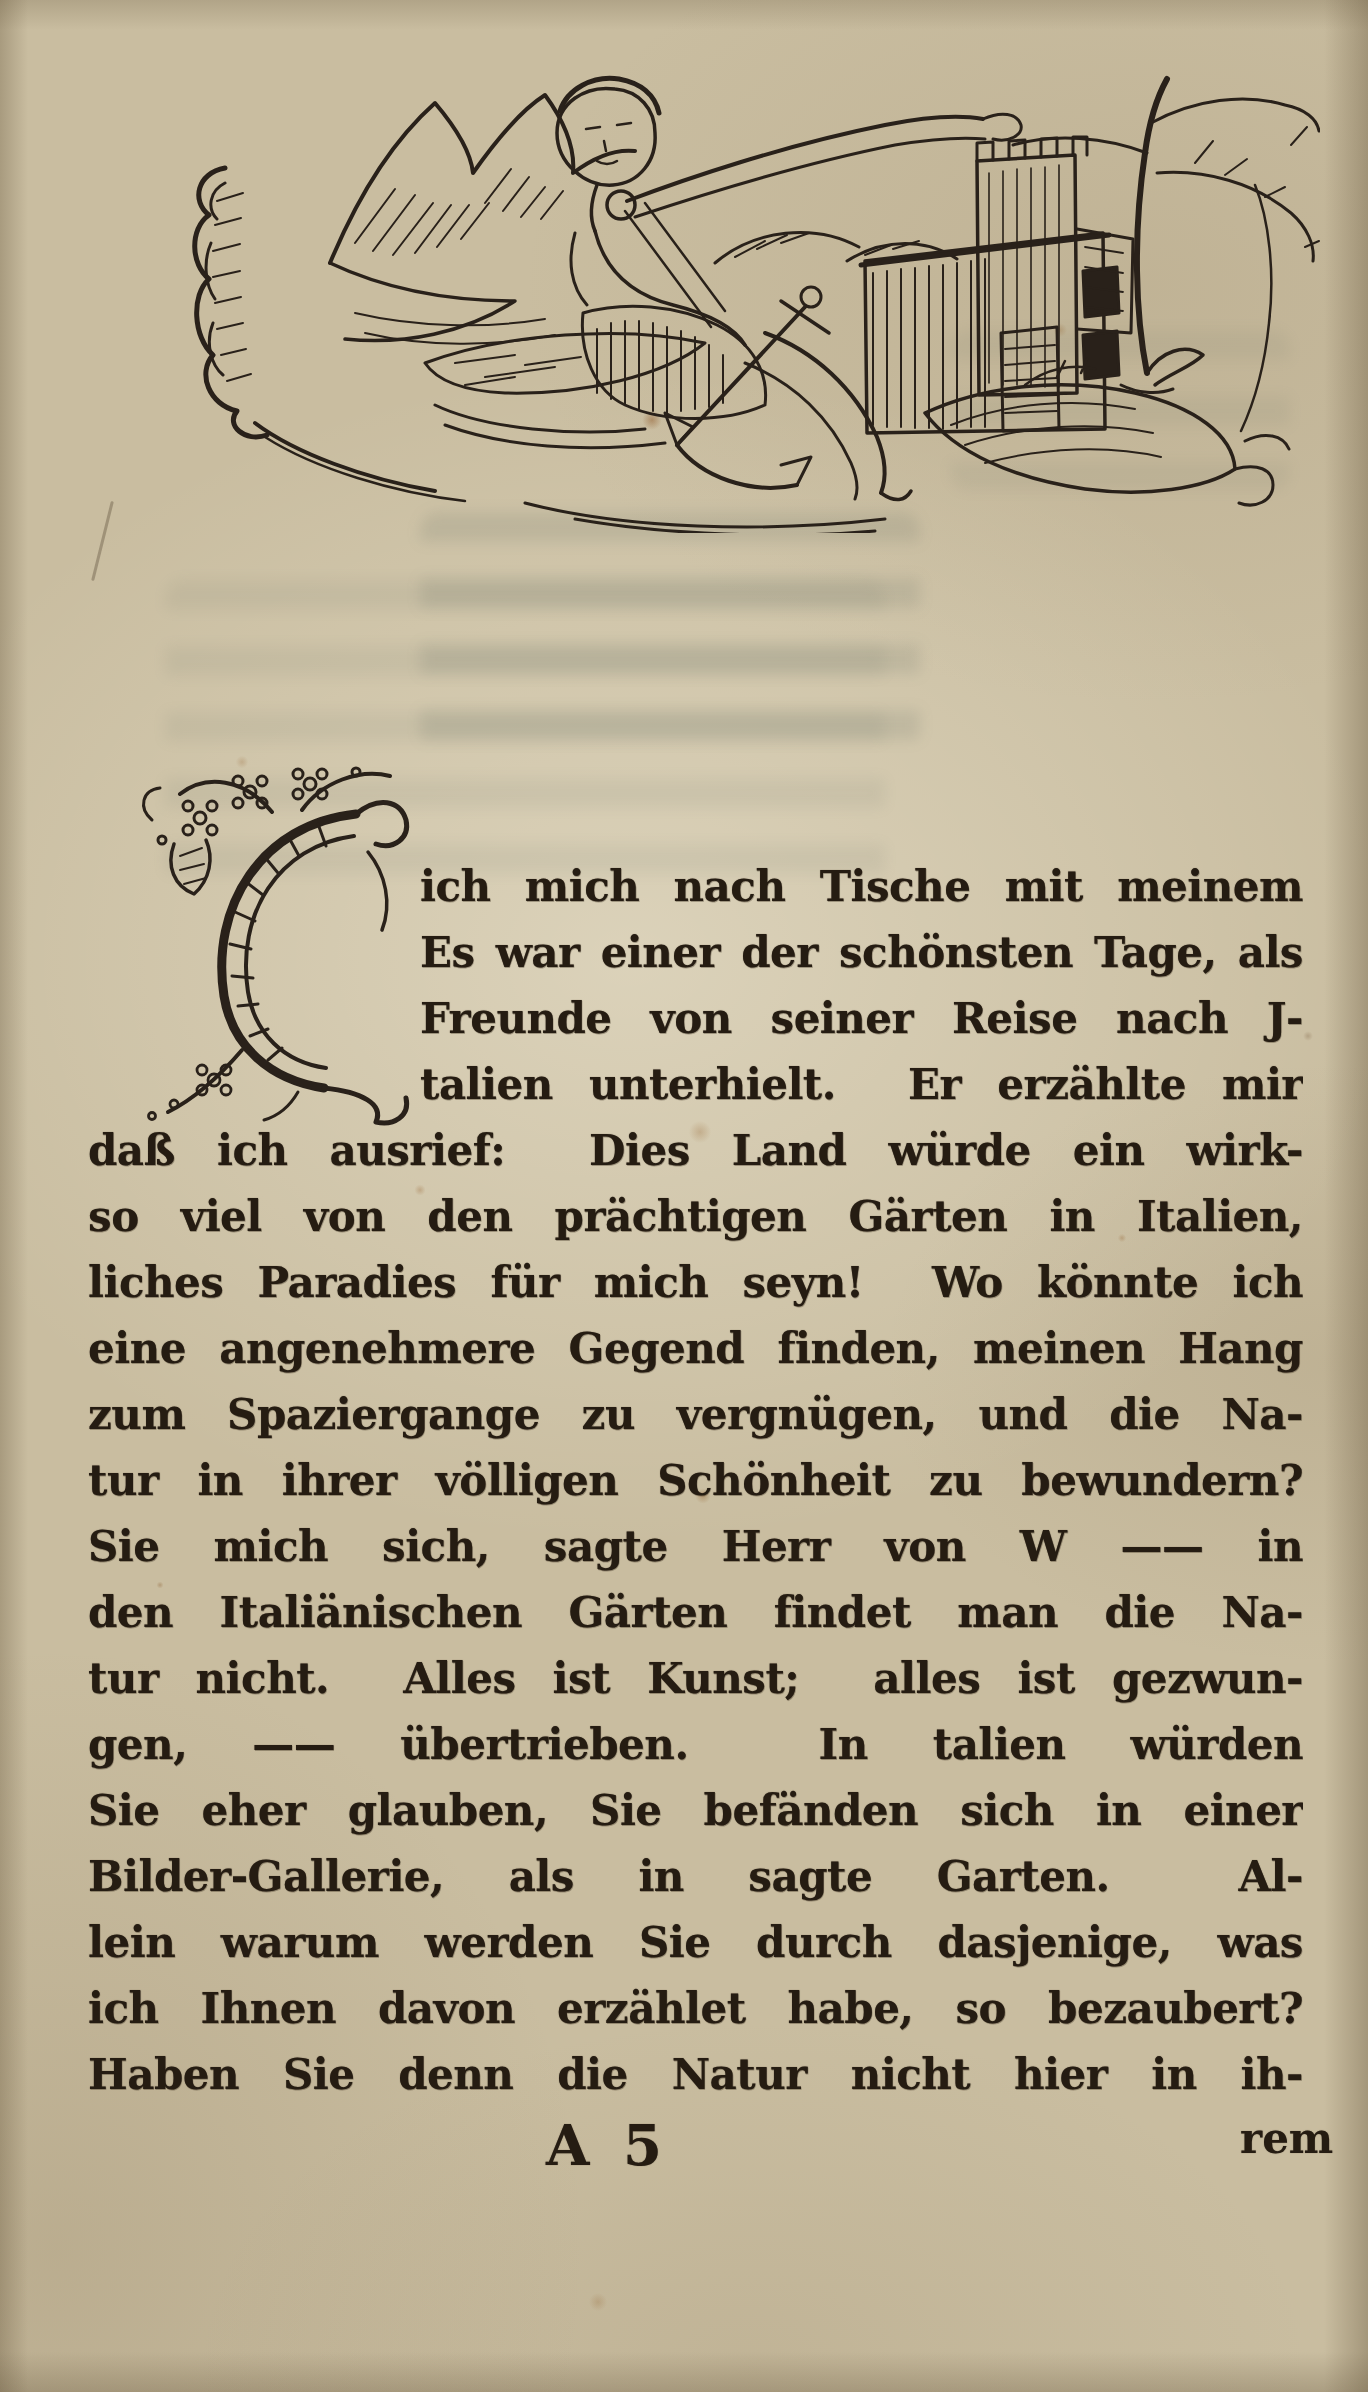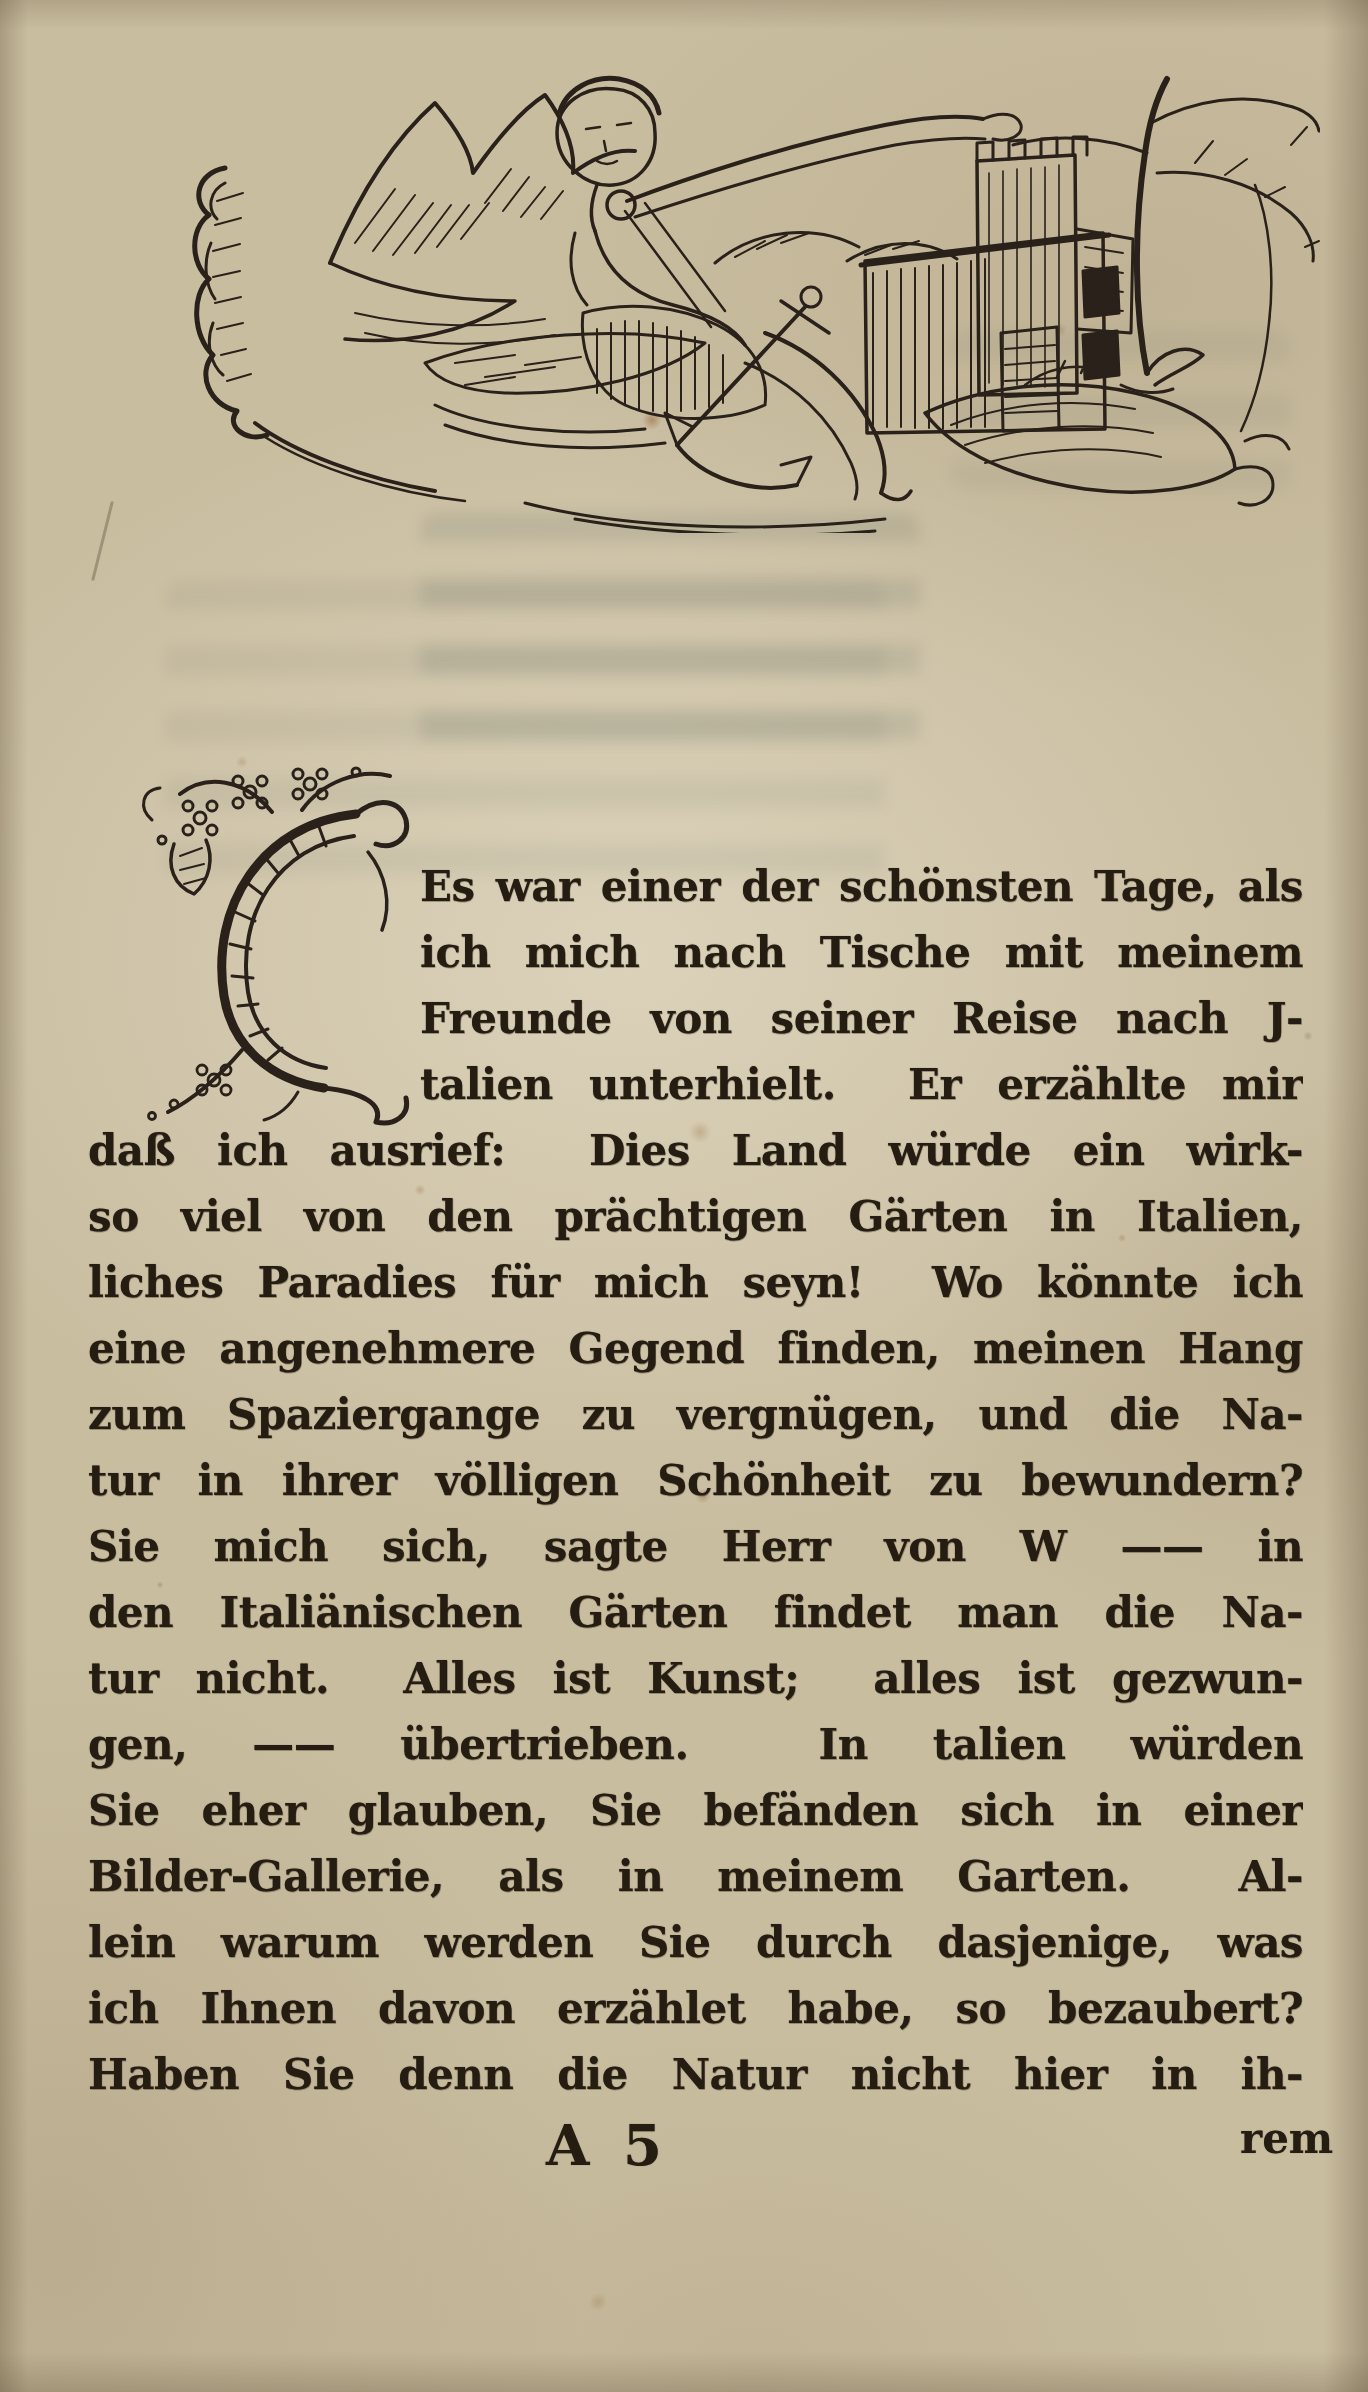--- a/index.html
+++ b/index.html
@@ -189,36 +189,36 @@
           <circle cx="104" cy="342" r="5"></circle>
         <circle cx="52" cy="356" r="4"></circle>
           <circle cx="30" cy="368" r="3.5"></circle>
       </g>
       <path d="M202,340 C240,344 262,356 254,374 M254,374 C272,378 288,368 284,350" stroke-width="5"></path>
       <path d="M176,344 C168,358 156,368 142,372" stroke-width="3"></path>
     </g>
   </svg>
 
   <div class="textblock">
+    <div class="line indent">ich mich nach Tische mit meinem</div>
     <div class="line indent">Es war einer der schönsten Tage, als</div>
-    <div class="line indent">ich mich nach Tische mit meinem</div>
     <div class="line indent">Freunde von seiner Reise nach J-</div>
     <div class="line indent">talien unterhielt.  Er erzählte mir</div>
     <div class="line">daß ich ausrief:  Dies Land würde ein wirk-</div>
     <div class="line">so viel von den prächtigen Gärten in Italien,</div>
     <div class="line">liches Paradies für mich seyn!  Wo könnte ich</div>
     <div class="line">eine angenehmere Gegend finden, meinen Hang</div>
     <div class="line">zum Spaziergange zu vergnügen, und die Na-</div>
     <div class="line">tur in ihrer völligen Schönheit zu bewundern?</div>
     <div class="line">Sie mich sich, sagte Herr von W —— in</div>
     <div class="line">den Italiänischen Gärten findet man die Na-</div>
     <div class="line">tur nicht.  Alles ist Kunst;  alles ist gezwun-</div>
     <div class="line">gen, —— übertrieben.  In talien würden</div>
     <div class="line">Sie eher glauben, Sie befänden sich in einer</div>
-    <div class="line">Bilder-Gallerie, als in meinem Garten.  Al-</div>
+    <div class="line">Bilder-Gallerie, als in sagte Garten.  Al-</div>
     <div class="line">lein warum werden Sie durch dasjenige, was</div>
     <div class="line">ich Ihnen davon erzählet habe, so bezaubert?</div>
     <div class="line">Haben Sie denn die Natur nicht hier in ih-</div>
   </div>
 
   <div class="footerline">
     <span class="signature">A 5</span>
     <span class="catchword">rem</span>
   </div>
 

